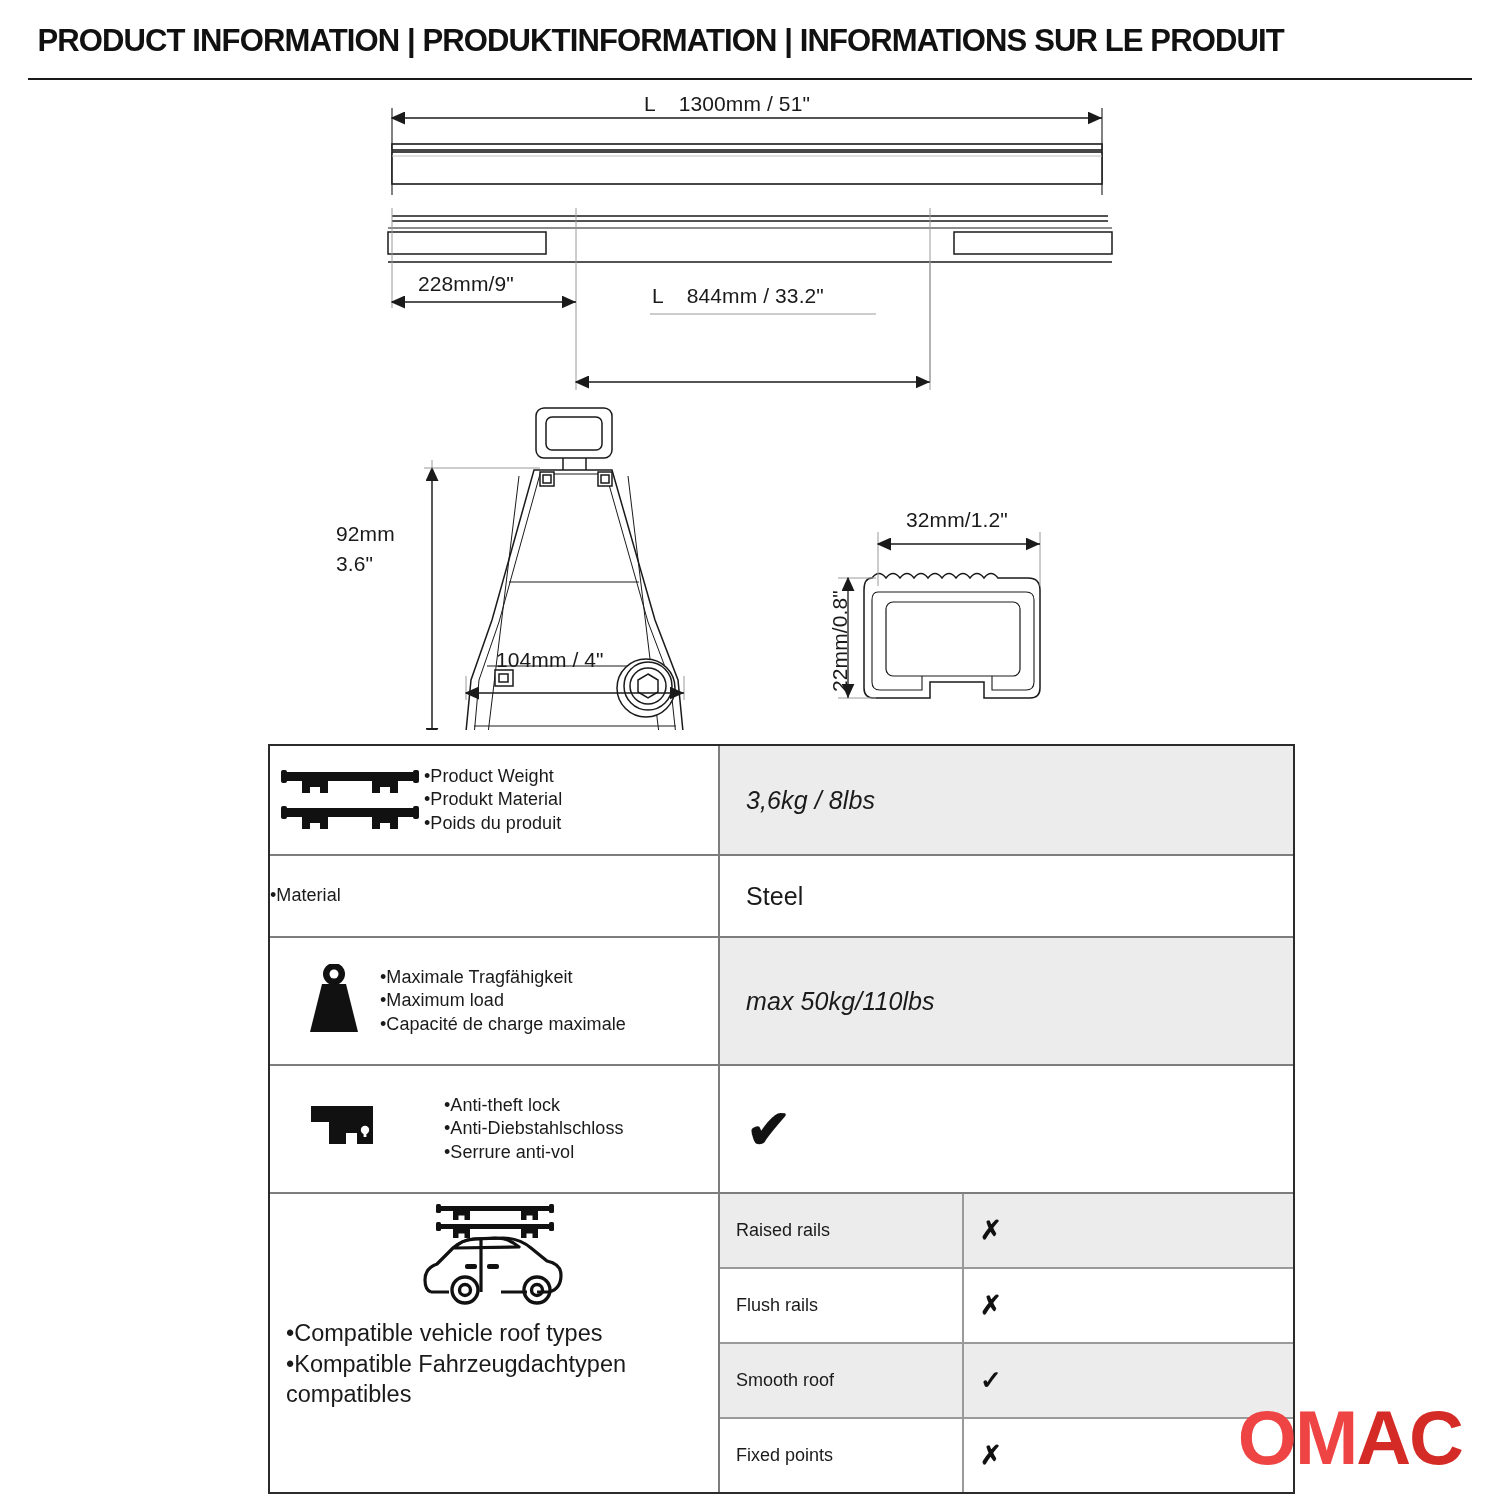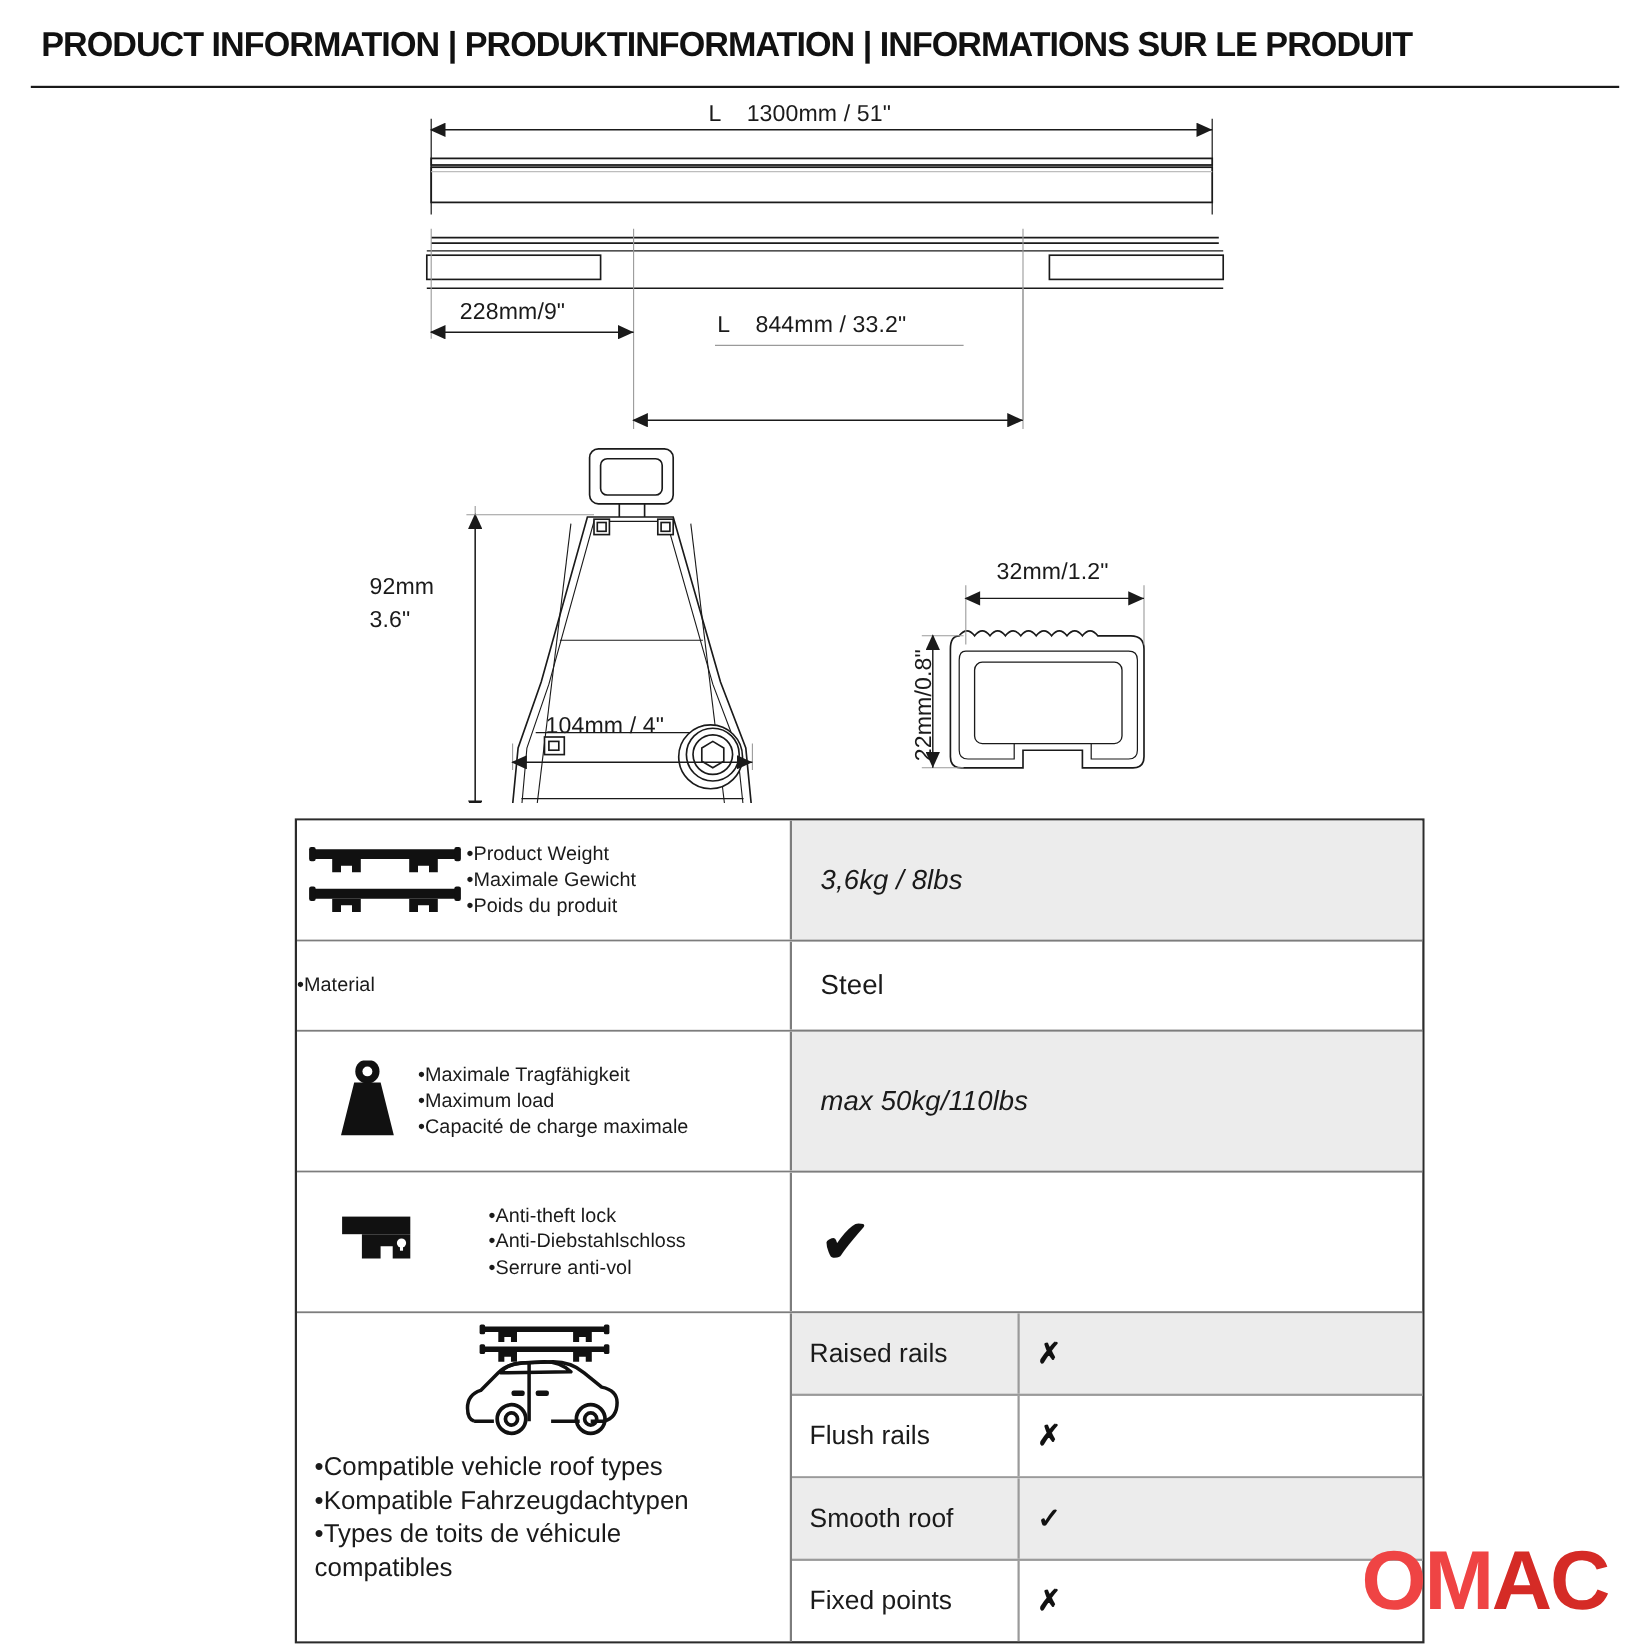--- a/index.html
+++ b/index.html
@@ -161,27 +161,27 @@
   }
   .compat-row {
     flex: 1;
     display: flex;
     border-bottom: 2px solid #9a9a9a;
     box-sizing: border-box;
   }
   .compat-row:last-child { border-bottom: none; }
   .compat-row.shaded { background: #ececec; }
   .compat-name {
-    width: 207px;
+    width: 244px;
     box-sizing: border-box;
     border-right: 2px solid #9a9a9a;
     display: flex;
     align-items: center;
     padding-left: 16px;
-    font-size: 24px;
+    font-size: 18px;
     color: #1a1a1a;
   }
   .compat-mark {
     flex: 1;
     display: flex;
     align-items: center;
     padding-left: 16px;
     font-size: 26px;
     font-weight: bold;
     color: #111111;
@@ -367,21 +367,21 @@
             <rect x="4" y="44" width="132" height="9" rx="2"></rect>
             <rect x="1" y="42" width="6" height="13" rx="2"></rect>
             <rect x="133" y="42" width="6" height="13" rx="2"></rect>
             <path d="M22 53 h26 v12 h-8 v-6 h-10 v6 h-8 z"></path>
             <path d="M92 53 h26 v12 h-8 v-6 h-10 v6 h-8 z"></path>
           </g>
         </svg>
       </div>
       <div class="label-stack">
         <div class="ln"><span>•</span><span>Product Weight</span></div>
-        <div class="ln"><span>•</span><span>Maximale Gewicht</span></div>
+        <div class="ln"><span>•</span><span>Produkt Material</span></div>
         <div class="ln"><span>•</span><span>Poids du produit</span></div>
       </div>
     </div>
     <div class="cell-value shaded">3,6kg / 8lbs</div>
   </div>
 
   <div class="trow" id="row-material">
     <div class="cell-icon-label">
       <div class="label-stack">
         <div class="ln"><span>•</span><span>Material</span></div>
@@ -475,21 +475,20 @@
           </g>
           <g fill="#111111">
             <rect x="56" y="68" width="12" height="5" rx="2"></rect>
             <rect x="78" y="68" width="12" height="5" rx="2"></rect>
           </g>
         </svg>
       </div>
       <div id="compat-labels">
         <div class="ln"><span>•</span><span>Compatible vehicle roof types</span></div>
         <div class="ln"><span>•</span><span>Kompatible Fahrzeugdachtypen</span></div>
-        <div class="ln"><span>•</span><span>Types de toits de véhicule</span></div>
         <div class="ln">compatibles</div>
       </div>
     </div>
 
     <div id="compat-grid">
       <div class="compat-row shaded">
         <div class="compat-name">Raised rails</div>
         <div class="compat-mark">✗</div>
       </div>
       <div class="compat-row">

